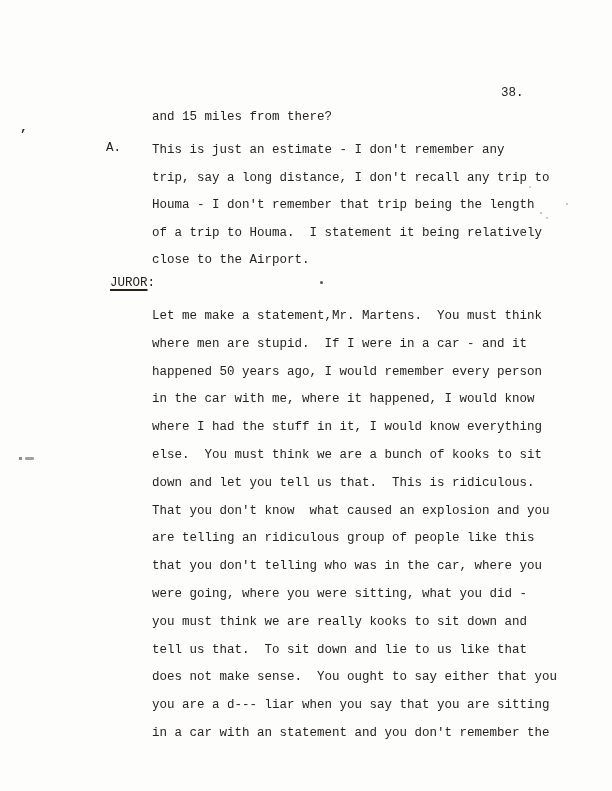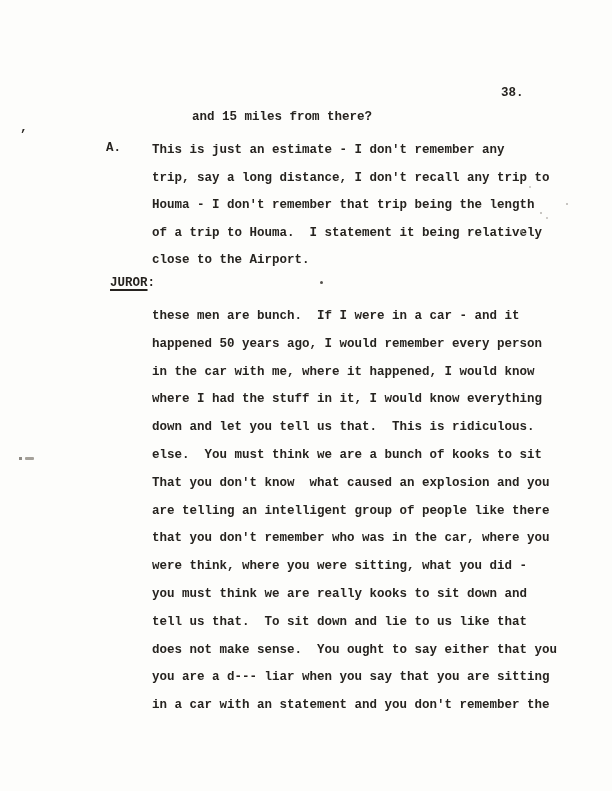--- a/index.html
+++ b/index.html
@@ -16,36 +16,35 @@
     color: #26231f;
   }
   .page {
     position: absolute;
     inset: 0;
     background: #fdfdfb;
   }
   .tw {
     font-family: "Liberation Mono", "DejaVu Sans Mono", monospace;
     font-size: 12.5px;
-    font-weight: 700;
+    font-weight: 400;
     color: #26231f;
     white-space: pre;
     letter-spacing: 0px;
     -webkit-font-smoothing: antialiased;
   }
   .page-number {
     position: absolute;
     left: 501px;
     top: 86px;
   }
   .q-line {
     position: absolute;
     left: 152px;
     top: 110px;
-    margin-left: 40px;
   }
   .speaker-a {
     position: absolute;
     left: 106px;
     top: 141px;
   }
   .answer-block {
     position: absolute;
     left: 152px;
     top: 137px;
@@ -110,30 +109,31 @@
     <div class="tw tline">This is just an estimate - I don't remember any</div>
     <div class="tw tline">trip, say a long distance, I don't recall any trip to</div>
     <div class="tw tline">Houma - I don't remember that trip being the length</div>
     <div class="tw tline">of a trip to Houma.  I statement it being relatively</div>
     <div class="tw tline">close to the Airport.</div>
   </div>
 
   <div class="tw juror-heading"><span class="u">JUROR</span><span>:</span></div>
 
   <div class="juror-block">
-    <div class="tw tline">these men are bunch.  If I were in a car - and it</div>
+    <div class="tw tline">Let me make a statement,Mr. Martens.  You must think</div>
+    <div class="tw tline">where men are stupid.  If I were in a car - and it</div>
     <div class="tw tline">happened 50 years ago, I would remember every person</div>
     <div class="tw tline">in the car with me, where it happened, I would know</div>
     <div class="tw tline">where I had the stuff in it, I would know everything</div>
+    <div class="tw tline">else.  You must think we are a bunch of kooks to sit</div>
     <div class="tw tline">down and let you tell us that.  This is ridiculous.</div>
-    <div class="tw tline">else.  You must think we are a bunch of kooks to sit</div>
     <div class="tw tline">That you don't know  what caused an explosion and you</div>
-    <div class="tw tline">are telling an intelligent group of people like there</div>
-    <div class="tw tline">that you don't remember who was in the car, where you</div>
-    <div class="tw tline">were think, where you were sitting, what you did -</div>
+    <div class="tw tline">are telling an ridiculous group of people like this</div>
+    <div class="tw tline">that you don't telling who was in the car, where you</div>
+    <div class="tw tline">were going, where you were sitting, what you did -</div>
     <div class="tw tline">you must think we are really kooks to sit down and</div>
     <div class="tw tline">tell us that.  To sit down and lie to us like that</div>
     <div class="tw tline">does not make sense.  You ought to say either that you</div>
     <div class="tw tline">you are a d--- liar when you say that you are sitting</div>
     <div class="tw tline">in a car with an statement and you don't remember the</div>
   </div>
 
   <div class="margin-comma">,</div>
   <div class="speck s1"></div>
   <div class="speck s2"></div>

